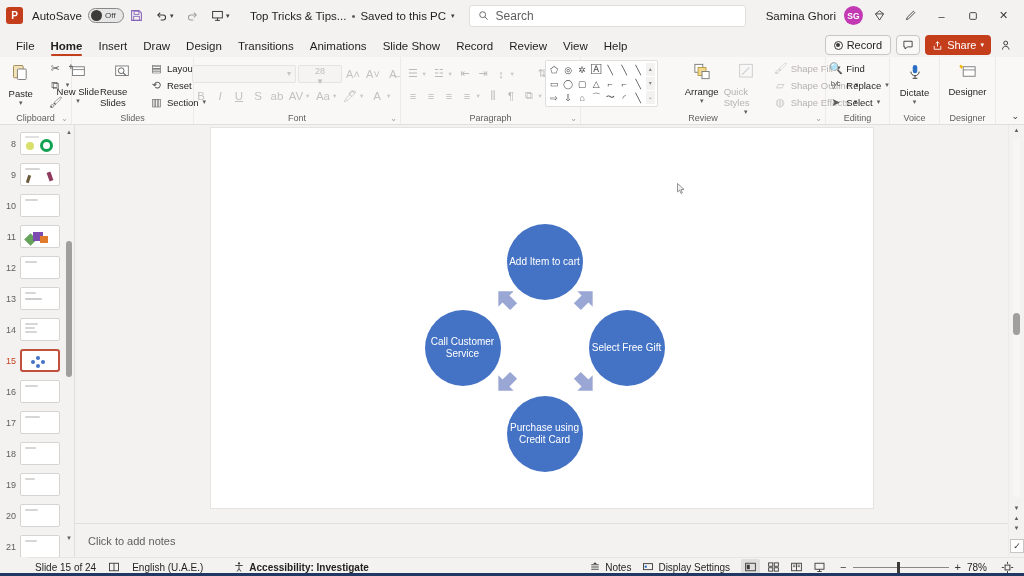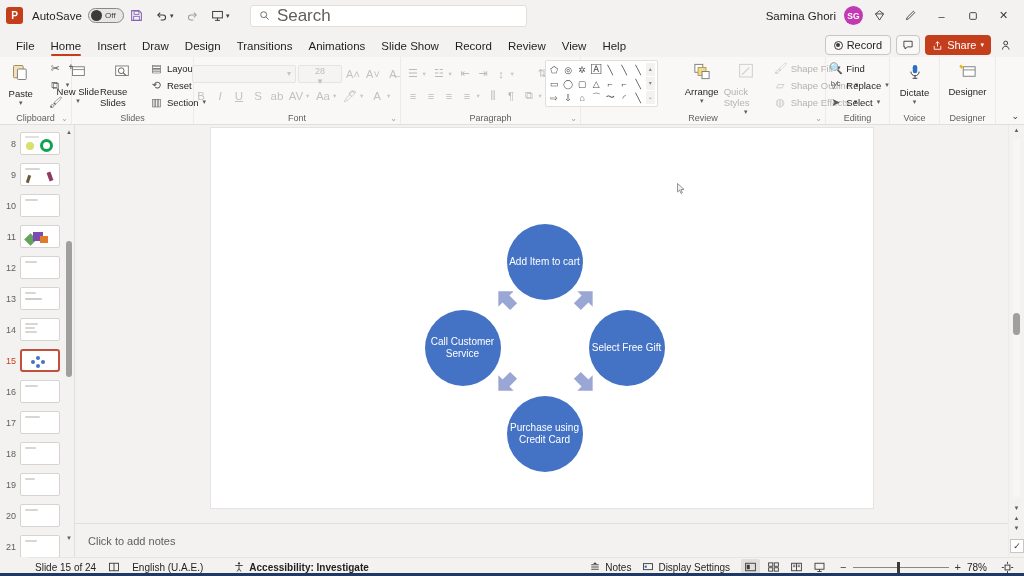--- a/index.html
+++ b/index.html
@@ -29,34 +29,34 @@
   .tb-icon.save { color: #8764b8; }
   .tb-caret { font-size: 7px; margin-left: -4px; color: #3b3a39; width: 10px;
     display: flex; align-items: center; }
   .doc-title { font-size: 11.5px; color: #201f1e; margin-left: 14px; display: flex; align-items: center; gap: 5px; }
   .doc-title .sep { color: #605e5c; }
   .search-wrap { flex: 0 0 auto; margin-left: 14px; }
   .searchbox {
     width: 277px; height: 22px; background: #ffffff; border: 1px solid #e1dfdd;
     border-radius: 3px; display: flex; align-items: center; padding: 0 8px; gap: 7px;
   }
-  .searchbox .txt { font-size: 17px; color: #605e5c; }
+  .searchbox .txt { font-size: 12px; color: #605e5c; }
   .title-right { margin-left: auto; display: flex; align-items: center; gap: 2px; }
   .user-name { font-size: 11.5px; color: #201f1e; margin-right: 6px; }
   .avatar { width: 19px; height: 19px; border-radius: 50%; background: #c239b3; color: #fff;
     font-size: 8.5px; font-weight: bold; display: flex; align-items: center; justify-content: center; }
   .win-btn { width: 29px; height: 26px; display: flex; align-items: center; justify-content: center;
     color: #3b3a39; font-size: 11px; }
 
   
   .tabrow { height: 26px; flex: 0 0 26px; display: flex; align-items: flex-end;
     background: #f3f2f1; padding: 0 8px; position: relative; }
   .tab { font-size: 11.5px; color: #201f1e; padding: 3px 8px 5px; position: relative;
     white-space: nowrap; }
-  .tab.active { font-weight: normal; text-align: right; }
+  .tab.active { font-weight: bold; text-align: right; }
   .tab.active::after { content: ""; position: absolute; left: 8px; right: 8px; bottom: 1px;
     height: 2px; background: #c43e1c; border-radius: 1px; }
   .tabrow-right { margin-left: auto; display: flex; align-items: center; gap: 5px; padding-bottom: 2px; }
   .btn-record { display: flex; align-items: center; gap: 4px; font-size: 11px; color: #201f1e;
     border: 1px solid #c8c6c4; border-radius: 4px; padding: 2px 8px; background: #f9f8f7; height: 20px; }
   .rec-dot { width: 9px; height: 9px; border-radius: 50%; border: 1.5px solid #3b3a39; position: relative; }
   .rec-dot::after { content: ""; position: absolute; inset: 1.5px; border-radius: 50%; background: #3b3a39; }
   .btn-comment { border: 1px solid #c8c6c4; border-radius: 4px; width: 24px; height: 20px;
     display: flex; align-items: center; justify-content: center; background: #f9f8f7; }
   .btn-share { display: flex; align-items: center; gap: 4px; background: #c43e1c; color: #fff;
@@ -220,20 +220,26 @@
         </svg>
     </div>
     <div class="tb-icon">
       <svg width="13" height="13" viewBox="0 0 16 16">
           <rect x="2" y="3" width="12" height="8" fill="none" stroke="#3b3a39" stroke-width="1.2"></rect>
           <path d="M8 11v3M5 14h6" stroke="#3b3a39" stroke-width="1.2"></path>
         </svg>
     </div>
     <div class="tb-caret">▾</div>
 
+    <div class="doc-title">
+      <span>Top Tricks &amp; Tips...</span>
+      <span class="sep">•</span>
+      <span>Saved to this PC</span>
+      <span style="font-size:7px;color:#3b3a39;">▾</span>
+    </div>
 
     <div class="search-wrap">
       <div class="searchbox">
         <svg width="11" height="11" viewBox="0 0 16 16">
             <circle cx="6.8" cy="6.8" r="4.3" fill="none" stroke="#605e5c" stroke-width="1.3"></circle>
             <path d="M10 10l4 4" stroke="#605e5c" stroke-width="1.3"></path>
           </svg>
         <span class="txt">Search</span>
       </div>
     </div>

